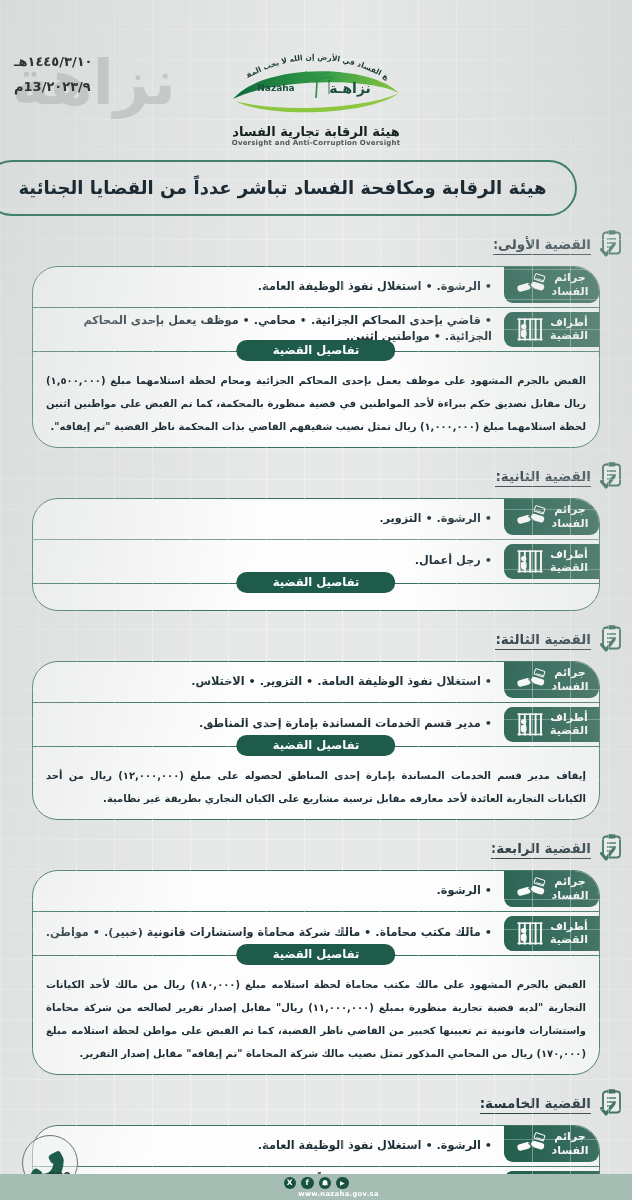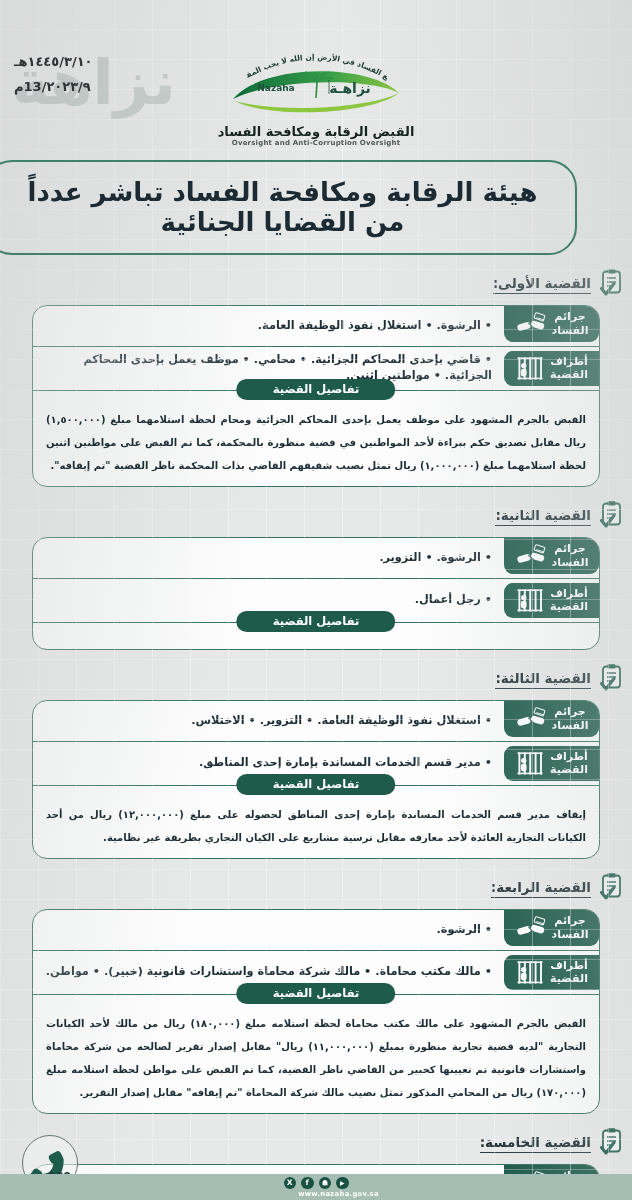--- a/index.html
+++ b/index.html
@@ -35,31 +35,31 @@
   .org-ar { font-size: 13px; font-weight: bold; color: #16231f; margin-top: -4px; }
   .org-en { font-size: 7px; font-weight: bold; color: #4e5a56; letter-spacing: .2px; }
 
   
   .title-box {
     margin: 8px -16px 4px 0; margin-left: -16px; margin-right: 0;
     margin: 8px; margin-left: -16px; margin-right: 55px;
     border: 2px solid #41806a; border-radius: 28px; padding: 15px 22px 16px 26px;
     position: relative;
   }
-  .title-box h1 { margin: 0; font-size: 26px; font-weight: bold; color: #1b2a33; text-align: center; }
+  .title-box h1 { margin: 0; font-size: 18px; font-weight: bold; color: #1b2a33; text-align: center; }
 
   
   .case-heading { display: flex; align-items: center; gap: 7px; margin: 13px 8px 5px 32px; }
   .case-heading .txt {
     font-size: 13.5px; font-weight: bold; color: #22323a;
     border-bottom: 1.5px solid #2b3b43; padding-bottom: 2px;
   }
   .case-card {
     margin: 0 32px; background: #fcfdfc; border: 1.6px solid #35705c;
-    border-radius: 15px; overflow: hidden;
+    border-radius: 26px; overflow: hidden;
   }
   .crow { display: flex; align-items: stretch; border-bottom: 1.6px solid #35705c; }
   .crow .chip {
     width: 95px; flex: 0 0 95px; background: #1e5b4a; color: #fff;
     display: flex; align-items: center; justify-content: center; gap: 5px; padding: 4px 3px;
   }
   .crow.r1 .chip { margin-bottom: 4px; border-radius: 0 0 9px 9px; border-start-start-radius: 0; }
   .crow.r2 .chip { margin: 4px 0; border-radius: 9px; border-start-start-radius: 0; border-end-start-radius: 0; }
   .chip-l { display: flex; flex-direction: column; align-items: center; font-size: 11px; font-weight: bold; line-height: 1.25; }
   .chip-ico { flex: 0 0 auto; display: flex; }
@@ -127,21 +127,21 @@
           <path d="M101,50 q-9,-7 -16,-3"></path>
           <path d="M101,50 q9,-7 16,-3"></path>
           <path d="M101,50 q-6,-9 -12,-10"></path>
           <path d="M101,50 q6,-9 12,-10"></path>
           <path d="M101,50 l0,-8"></path>
         </g>
         <text x="134" y="61" font-size="14" font-weight="bold" fill="#1c4f3d" text-anchor="middle">نزاهـة</text>
         <text x="60" y="59" font-size="9" font-weight="bold" fill="#1c4f3d" text-anchor="middle">Nazaha</text>
         <line x1="113" y1="48" x2="113" y2="62" stroke="#1c4f3d" stroke-width="0.8"></line>
       </svg>
-      <div class="org-ar">القبض الرقابة ومكافحة الفساد</div>
+      <div class="org-ar">هيئة الرقابة تجارية الفساد</div>
       <div class="org-en">Oversight and Anti-Corruption Oversight</div>
     </div>
   </header>
 
   <div class="title-box">
     <h1>هيئة الرقابة ومكافحة الفساد تباشر عدداً من القضايا الجنائية</h1>
   </div>
 
   <main id="cases">
     <section class="case">

